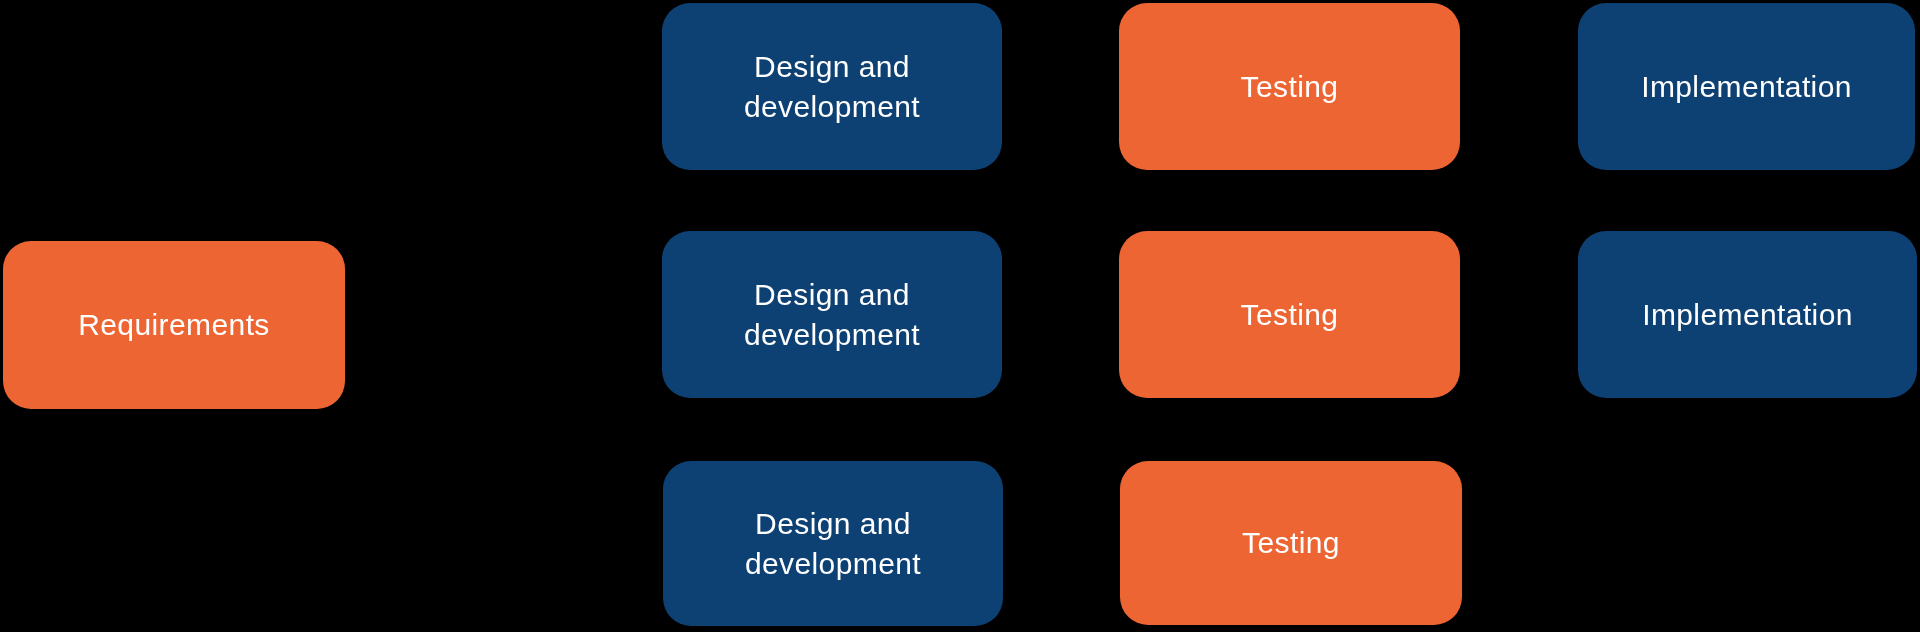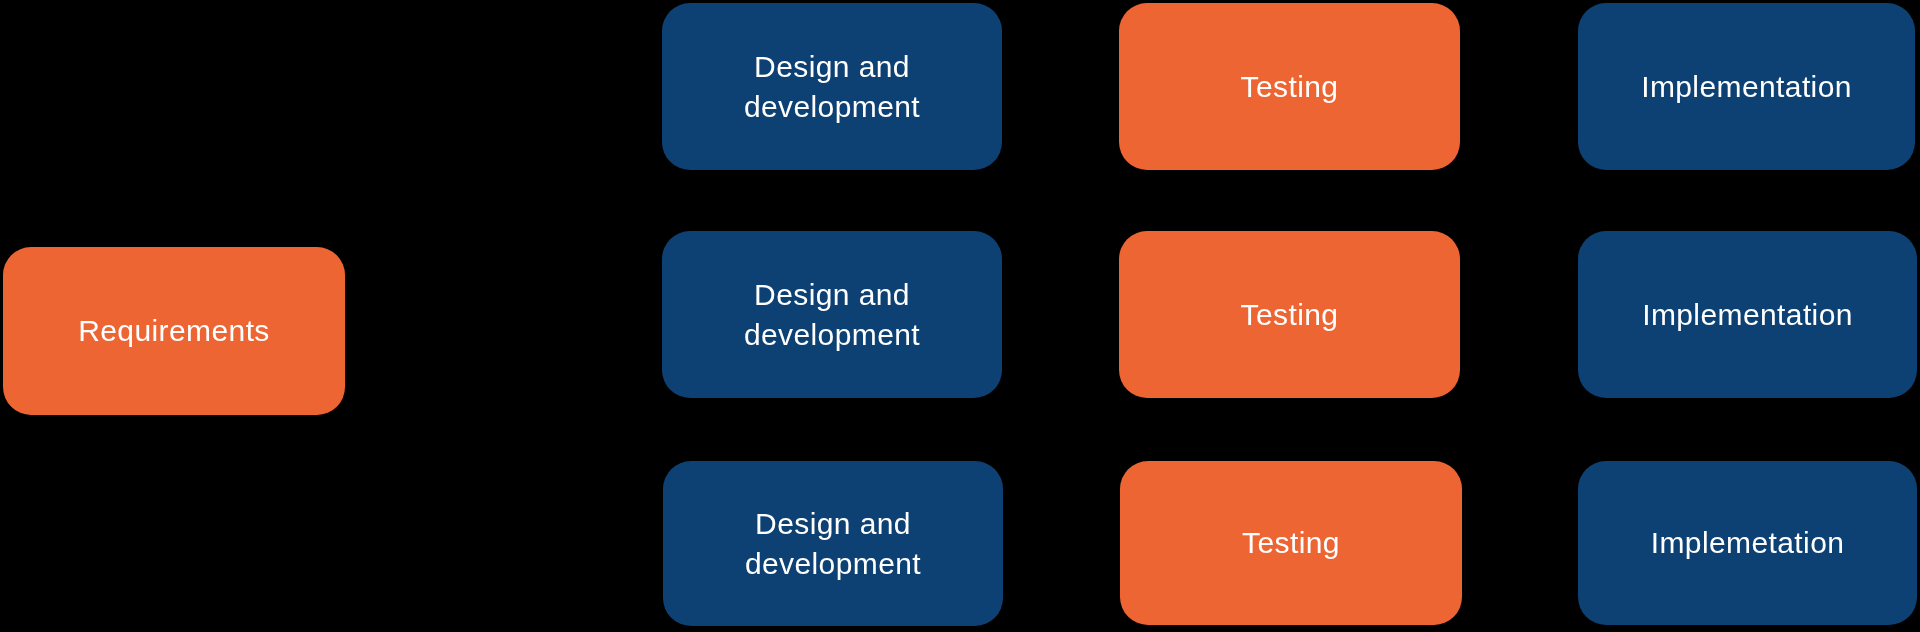--- a/index.html
+++ b/index.html
@@ -31,21 +31,21 @@
   .node .node-label {
     display: inline-block;
     max-width: 250px;
     padding: 0 10px;
   }
 </style>
 </head>
 <body>
 
 <div id="canvas">
-    <div class="node" style="left: 3px; top: 247px; width: 342px; height: 168px; background: rgb(237, 101, 51); border-radius: 28px; color: rgb(255, 255, 255);">
+    <div class="node" style="left: 3px; top: 241px; width: 342px; height: 168px; background: rgb(237, 101, 51); border-radius: 28px; color: rgb(255, 255, 255);">
       <span class="node-label">Requirements</span>
     </div>
     <div class="node" style="left: 662px; top: 3px; width: 340px; height: 167px; background: rgb(14, 65, 115); border-radius: 28px; color: rgb(255, 255, 255);">
       <span class="node-label">Design and development</span>
     </div>
     <div class="node" style="left: 1119px; top: 3px; width: 341px; height: 167px; background: rgb(237, 101, 51); border-radius: 28px; color: rgb(255, 255, 255);">
       <span class="node-label">Testing</span>
     </div>
     <div class="node" style="left: 1578px; top: 3px; width: 337px; height: 167px; background: rgb(14, 65, 115); border-radius: 28px; color: rgb(255, 255, 255);">
       <span class="node-label">Implementation</span>
@@ -58,16 +58,13 @@
     </div>
     <div class="node" style="left: 1578px; top: 231px; width: 339px; height: 167px; background: rgb(14, 65, 115); border-radius: 28px; color: rgb(255, 255, 255);">
       <span class="node-label">Implementation</span>
     </div>
     <div class="node" style="left: 663px; top: 461px; width: 340px; height: 165px; background: rgb(14, 65, 115); border-radius: 28px; color: rgb(255, 255, 255);">
       <span class="node-label">Design and development</span>
     </div>
     <div class="node" style="left: 1120px; top: 461px; width: 342px; height: 164px; background: rgb(237, 101, 51); border-radius: 28px; color: rgb(255, 255, 255);">
       <span class="node-label">Testing</span>
     </div>
-    <div class="node" style="left: 1578px; top: 461px; width: 339px; height: 164px; background: rgb(14, 65, 115); border-radius: 28px; color: rgb(255, 255, 255);">
-      <span class="node-label">Implemetation</span>
-    </div>
   </div>
 
 </body></html>

